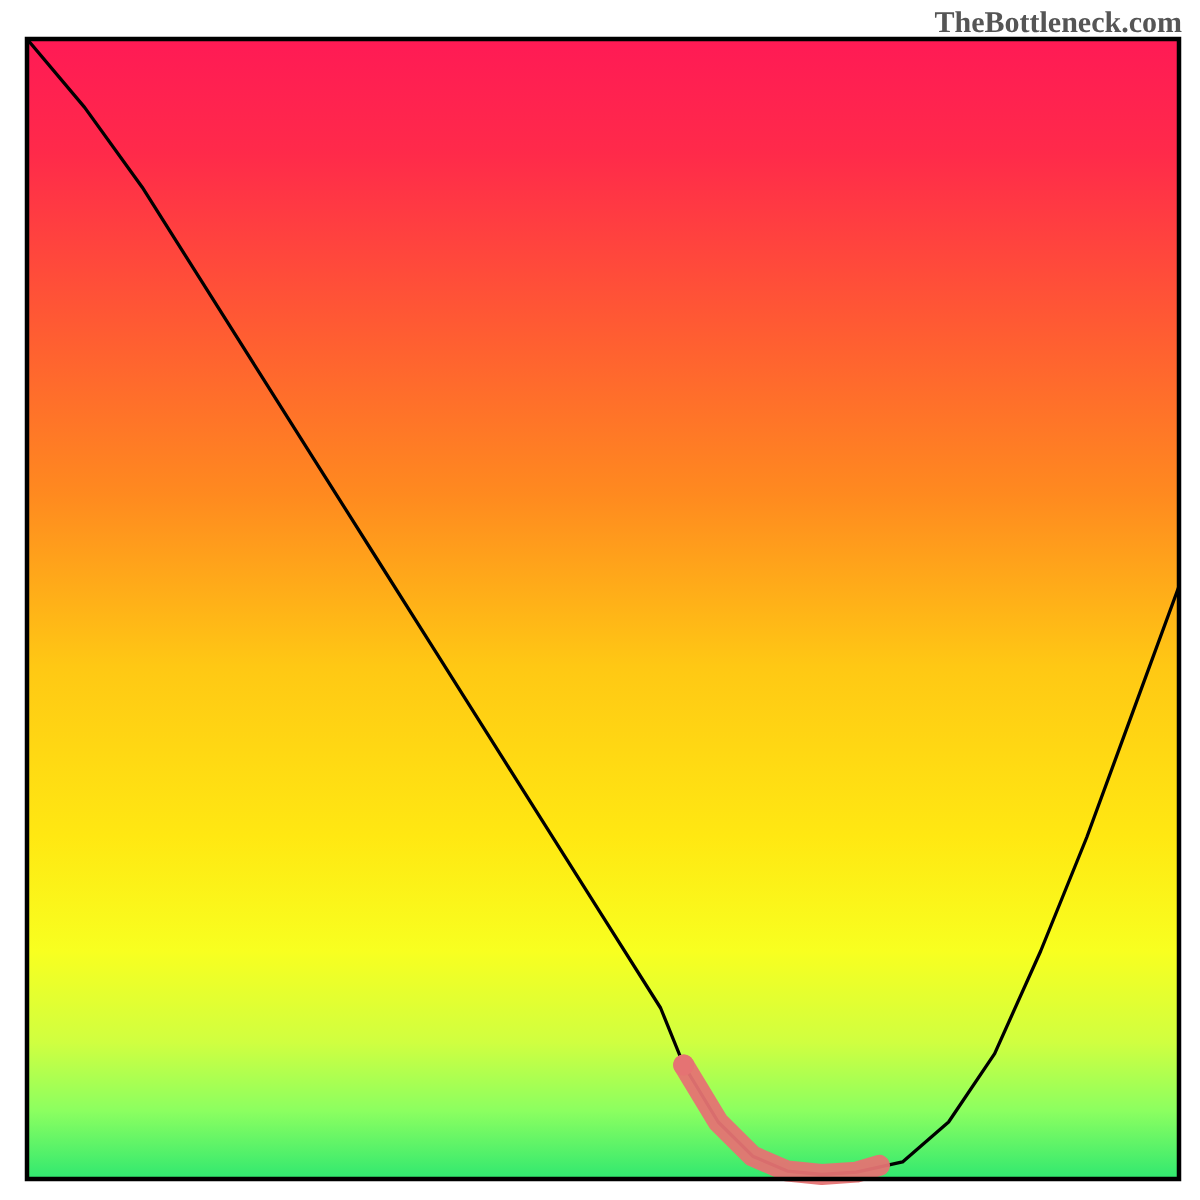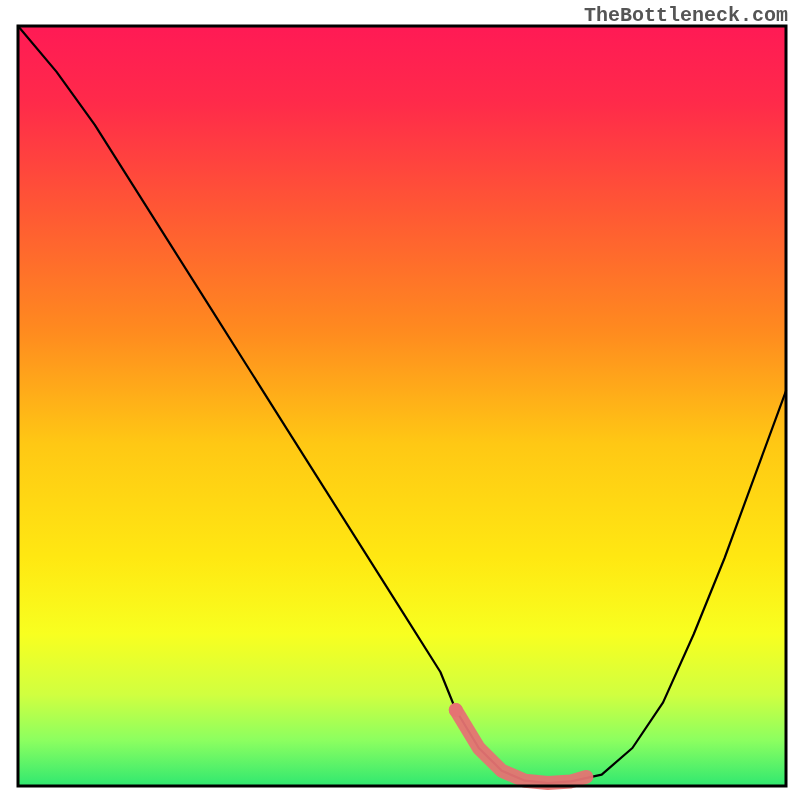--- a/index.html
+++ b/index.html
@@ -7,21 +7,21 @@
   .container {
     width: 800px;
     height: 800px;
     position: relative;
     background: #fff;
   }
   .watermark {
     position: absolute;
     top: 4px;
     right: 12px;
-    font-family: Liberation Mono, monospace;
+    font-family: Liberation Serif, serif;
     font-size: 20px;
     font-weight: bold;
     color: #555;
     z-index: 10;
   }
   svg { display: block; }
 </style>
 </head>
 <body>
 <div class="container">

